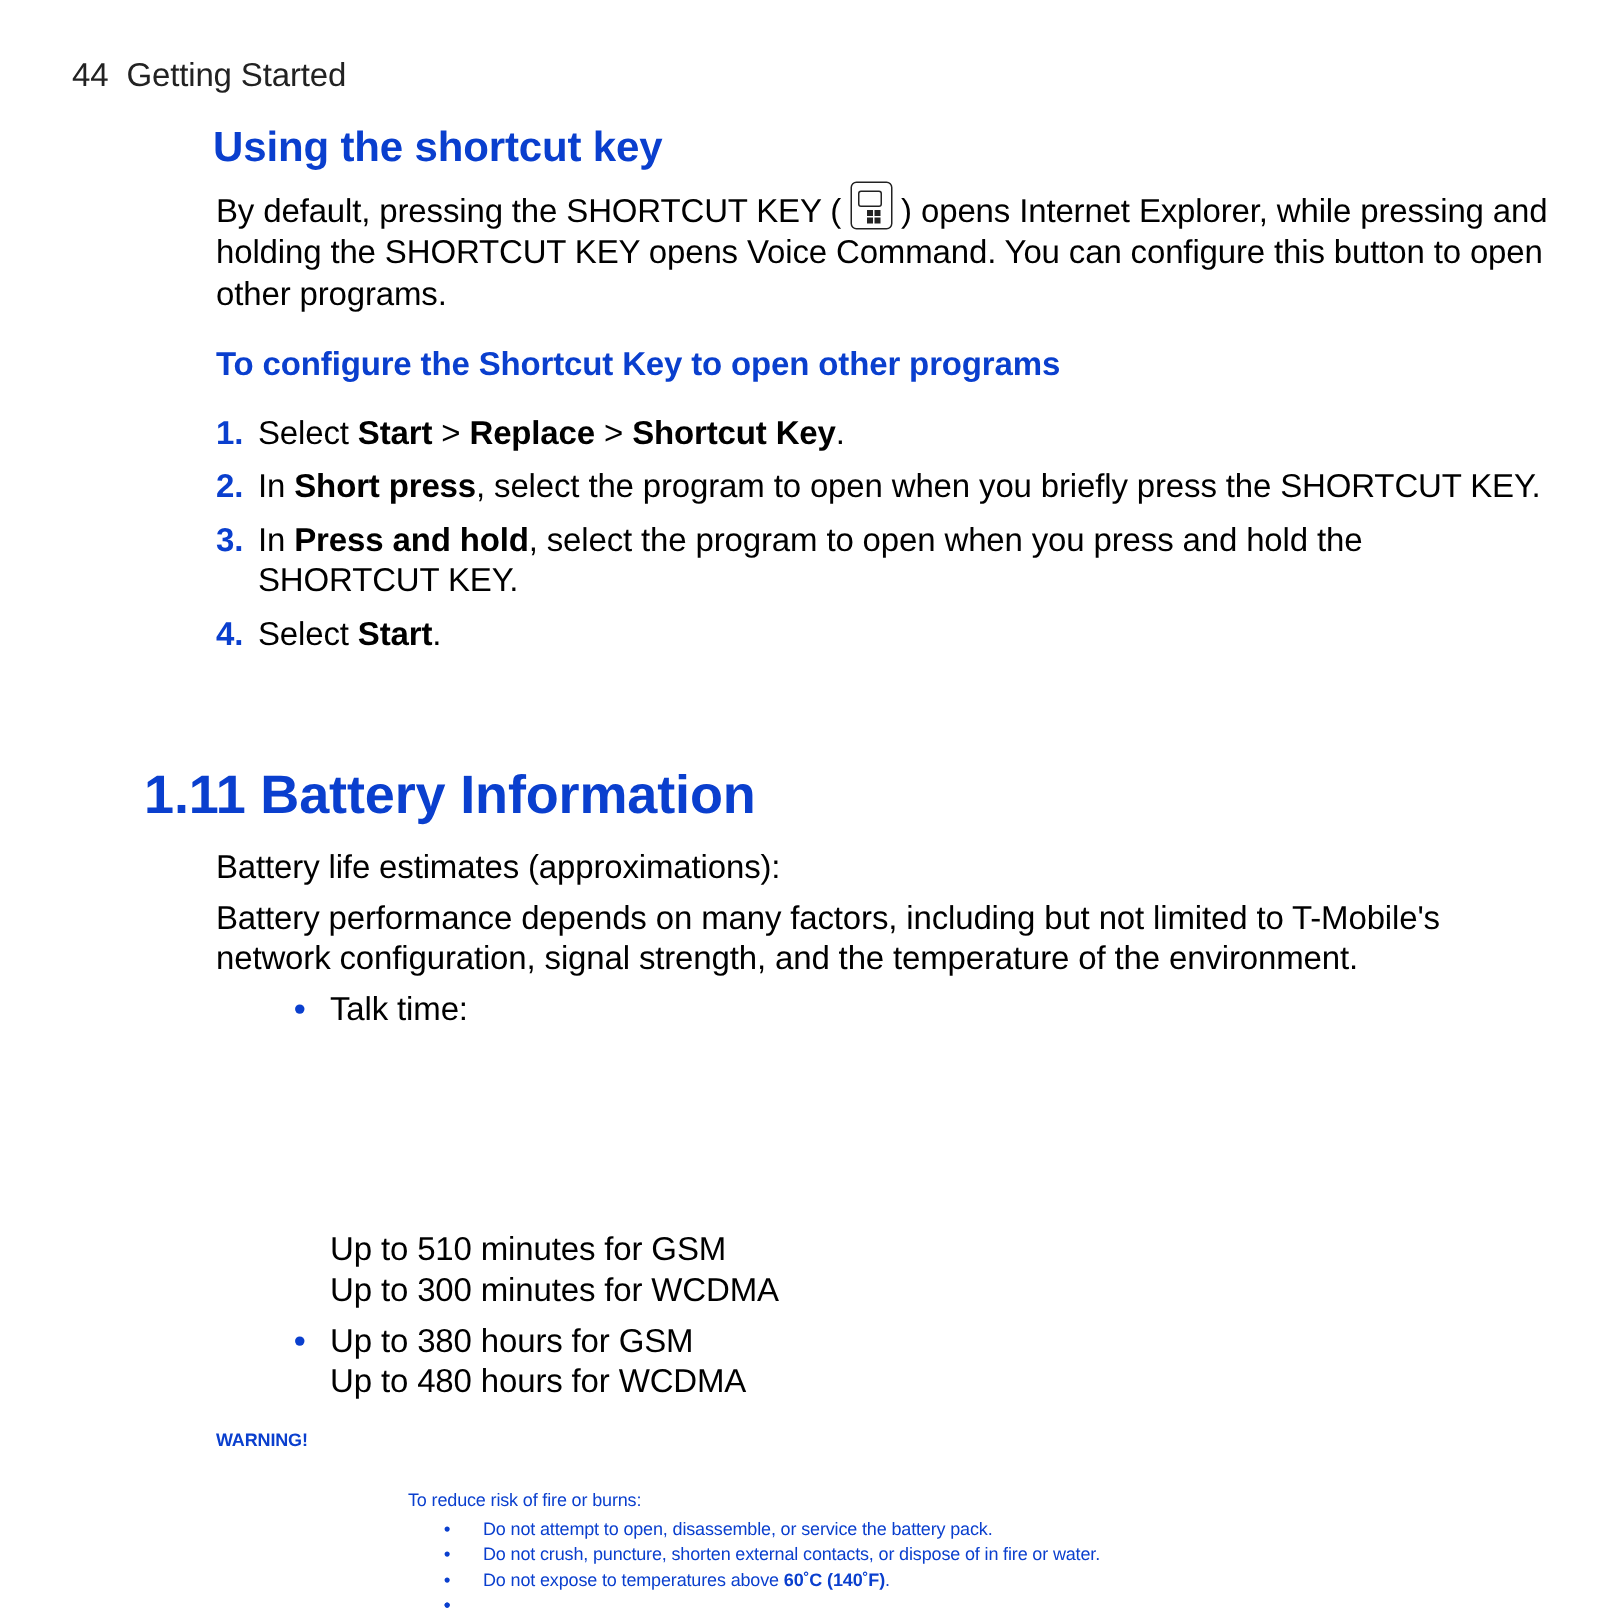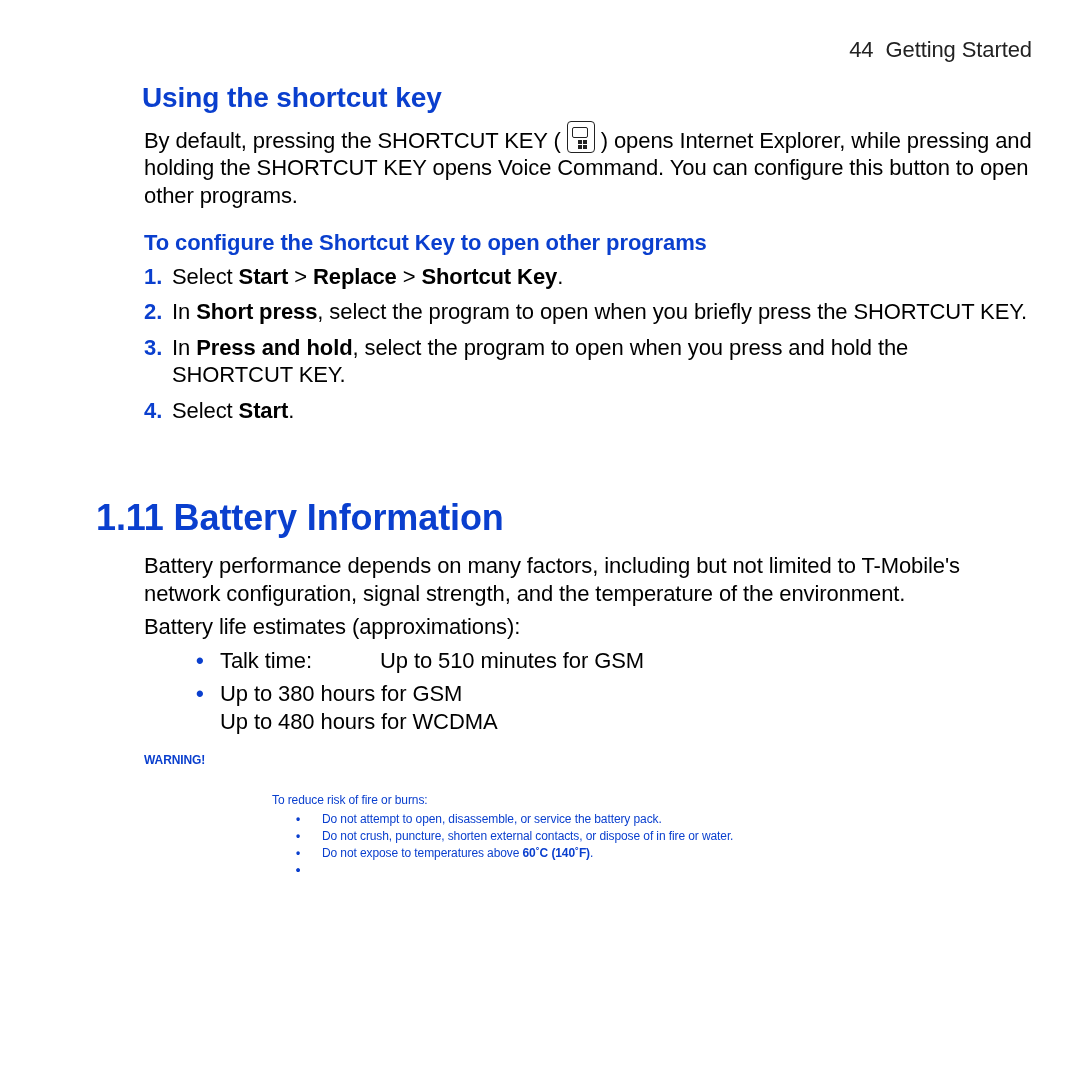--- a/index.html
+++ b/index.html
@@ -18,34 +18,33 @@
     height: 1080px;
     padding: 36px 48px 40px 48px;
     font-size: 22px;
     line-height: 1.25;
     letter-spacing: -0.1px;
   }
   .runhead {
     font-size: 22px;
     color: #222;
     margin-bottom: 16px;
-    text-align: right;
   }
   .blue { color: #0a3fce; }
   .content { margin-left: 96px; }
   .h3 {
     font-weight: 700;
     font-size: 28px;
     margin: 8px 0 6px -2px;
   }
   p { margin: 2px 0 6px 0; }
   .subhead {
     font-weight: 700;
     font-size: 22px;
-    margin: 20px 0 6px 0;
+    margin: 20px 0 18px 0;
   }
   ol.steps {
     list-style: none;
     padding: 0;
     margin: 2px 0 0 0;
   }
   ol.steps > li {
     position: relative;
     padding-left: 28px;
     margin: 4px 0 8px 0;
@@ -100,21 +99,21 @@
     margin: 4px 0 6px 0;
   }
   ul.spec > li .dot {
     position: absolute;
     left: 0; top: 0;
     font-weight: 700;
     color: #0a3fce;
     font-size: 22px;
     line-height: 1.25;
   }
-  .spec-row { display: flex; }
+  .spec-row { display: flex; flex-direction: column; }
   .spec-label { width: 160px; flex: 0 0 160px; }
   .spec-val { flex: 1; }
   .warn-block {
     margin-top: 18px;
     font-size: 12px;
     color: #0a3fce;
   }
   .warn-row { display: flex; align-items: flex-start; }
   .warn-label { font-weight: 700; width: 128px; flex: 0 0 128px; }
   .warn-intro { flex: 1; margin-top: 40px; }
@@ -172,30 +171,31 @@
         <span>Select </span><b>Start</b><span>.</span>
       </li>
     </ol>
 
   </div>
 
   <div class="h2 blue" style="margin-left:48px;">1.11  Battery Information</div>
 
   <div class="content">
 
+    <p>Battery life estimates (approximations):</p>
     <p>Battery performance depends on many factors, including but not limited to T-Mobile's network configuration, signal strength, and the temperature of the environment.</p>
-    <p>Battery life estimates (approximations):</p>
 
     <ul class="spec">
       <li>
         <span class="dot">•</span>
         <div class="spec-row">
           <div class="spec-label">Talk time:</div>
           <div class="spec-val">
             <div>Up to 510 minutes for GSM</div>
+            <div>Up to 300 minutes for WCDMA</div>
           </div>
         </div>
       </li>
       <li>
         <span class="dot">•</span>
         <div class="spec-row">
           <div class="spec-val">
             <div>Up to 380 hours for GSM</div>
             <div>Up to 480 hours for WCDMA</div>
           </div>

